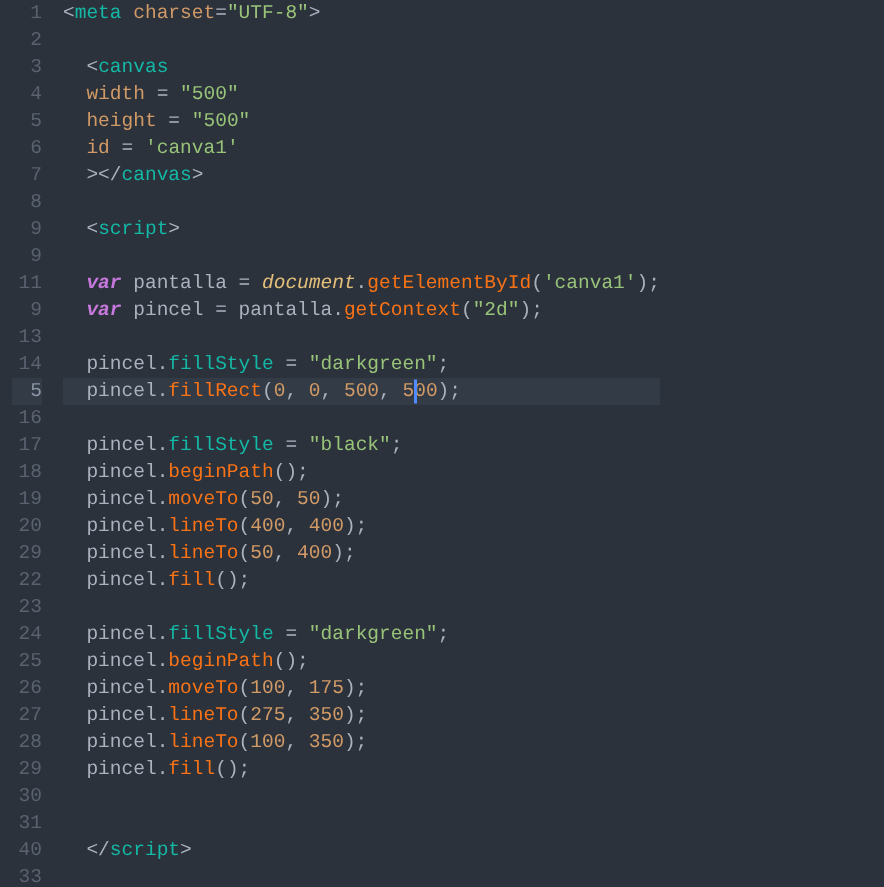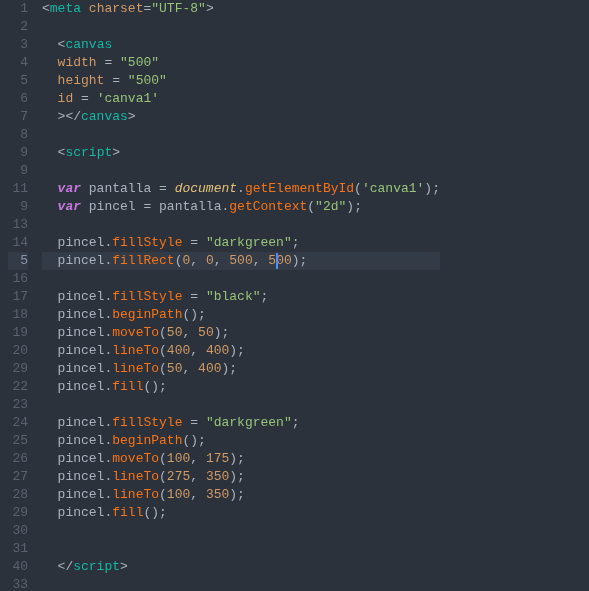--- a/index.html
+++ b/index.html
@@ -37,21 +37,21 @@
     background: #333b46;
   }
   .gutter .highlight { background: #333b46; color:#8a94a5; }
   .tok-tag { color: #14b8a6; }
   .tok-attr { color: #d19a66; text-align: right; }
   .tok-punc { color: #abb2bf; }
   .tok-str { color: #98c379; }
   .tok-kw { color: #c678dd; font-style: italic; font-weight: bold; }
   .tok-builtin { color: #e5c07b; font-style: italic; margin-top: 16px; }
   .tok-fn { color: #f97316; }
-  .tok-prop { color: #f97316; margin-top: 27px; }
+  .tok-prop { color: #14b8a6; margin-top: 27px; }
   .tok-num { color: #d19a66; }
   .cursor {
     position: absolute;
     width: 2px;
     height: 16px;
     background: #528bff;
     top: 1px;
     display: inline-block;
   }
 </style>

